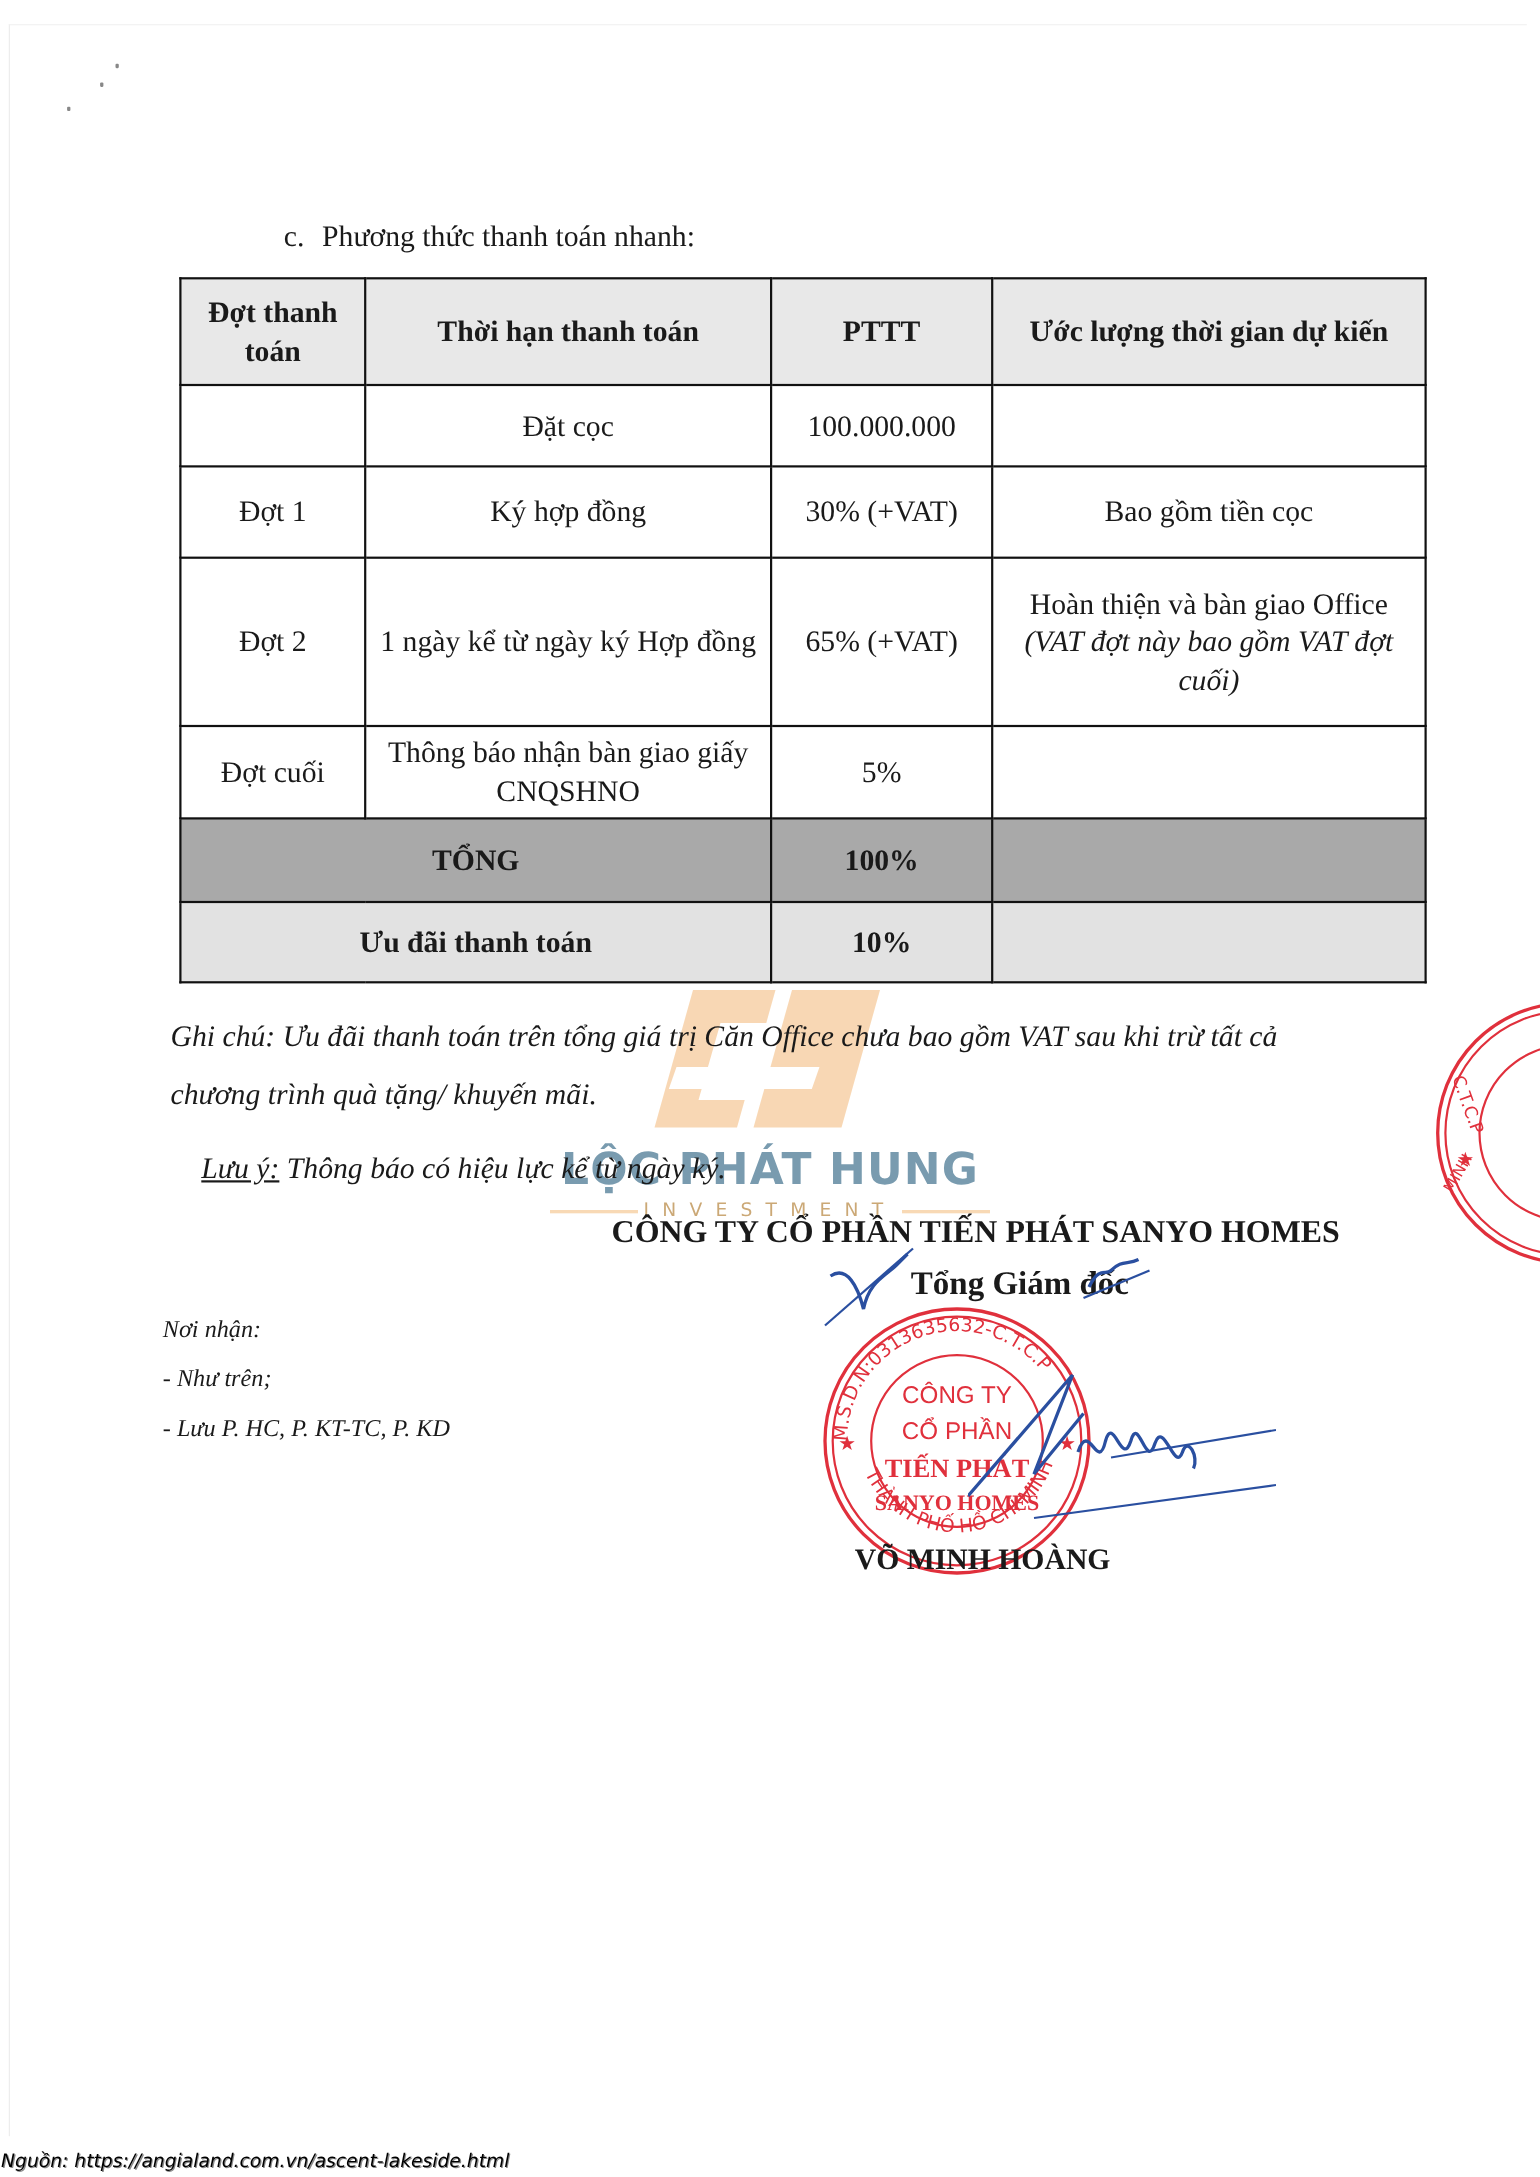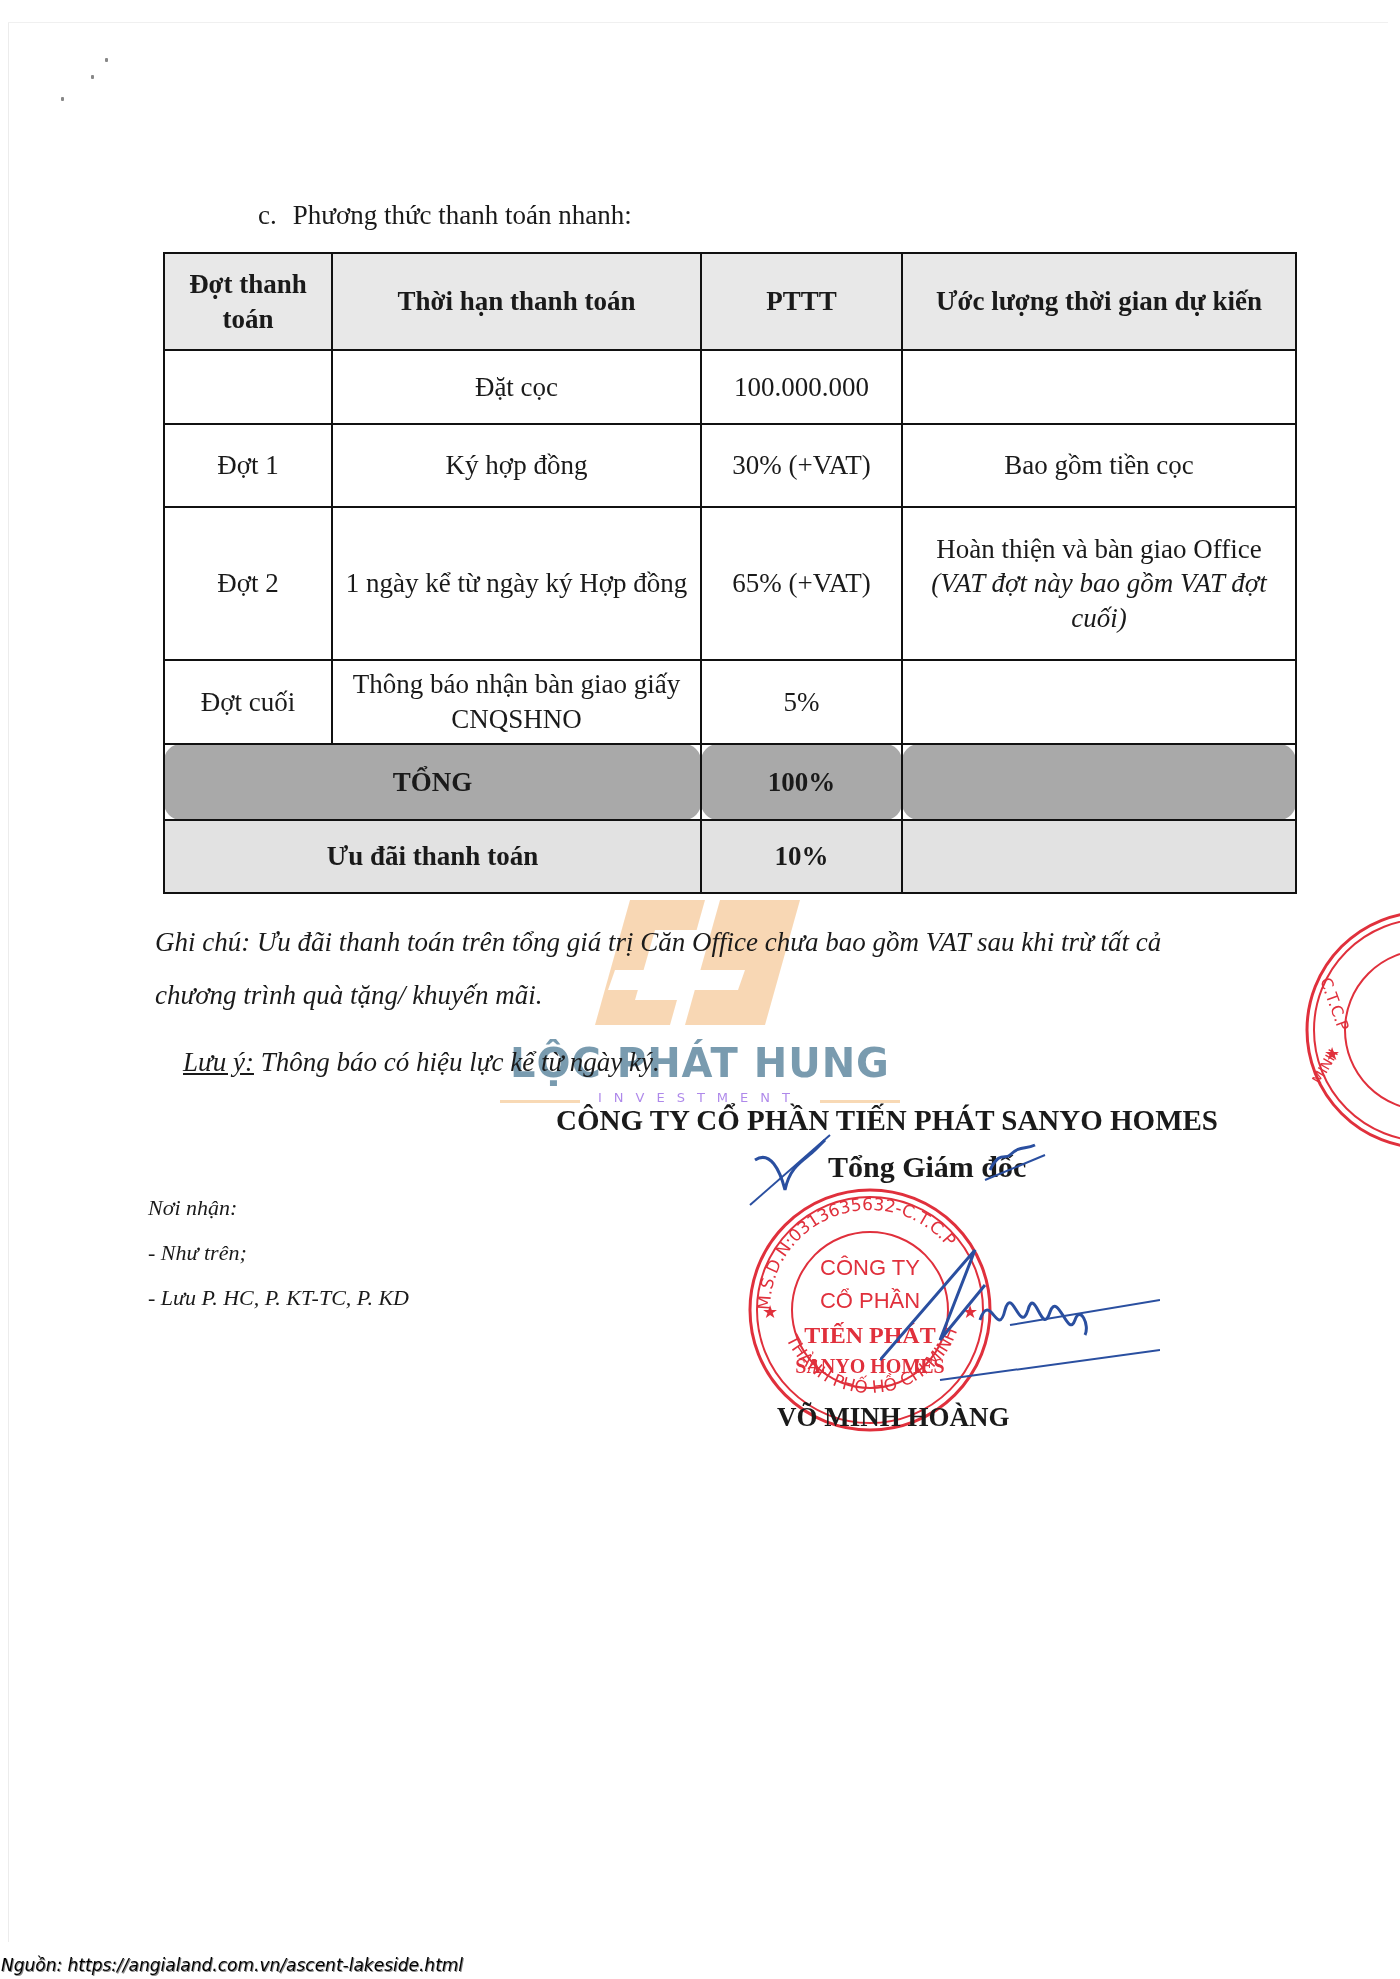--- a/index.html
+++ b/index.html
@@ -16,41 +16,41 @@
 
   table.pay {
     position: absolute; left: 163px; top: 252px; width: 1132px;
     border-collapse: collapse; table-layout: fixed; font-size: 27px;
   }
   table.pay td, table.pay th {
     border: 2px solid #111; text-align: center; vertical-align: middle;
     padding: 4px 10px; line-height: 1.28; font-weight: normal;
   }
   table.pay th { background: #e8e8e8; font-weight: bold; }
-  tr.total td { background: #a9a9a9; font-weight: bold; border-radius: 17px; }
+  tr.total td { background: #a9a9a9; font-weight: bold; }
   tr.promo td { background: #e2e2e2; font-weight: bold; }
   .ital { font-style: italic; }
 
   .note { position: absolute; left: 155px; font-size: 27px; font-style: italic; white-space: nowrap; }
   .note .u { text-decoration: underline; margin-left: 28px; }
 
   .company { position: absolute; left: 556px; top: 1104px; font-size: 29px; font-weight: bold; white-space: nowrap; }
   .title-role { position: absolute; left: 828px; top: 1150px; font-size: 30px; font-weight: bold; white-space: nowrap; text-align: center; }
   .signer { position: absolute; left: 777px; top: 1402px; font-size: 27px; font-weight: bold; white-space: nowrap; }
 
   .recip { position: absolute; left: 148px; font-size: 22px; font-style: italic; white-space: nowrap; }
 
   .source { position: absolute; left: 1px; top: 1955px; font-family: "DejaVu Sans", sans-serif; font-size: 17px;
             font-style: italic; color: #000000; text-shadow: 1px 1px 0 #8a8a8a; white-space: nowrap; }
 
   .watermark { position: absolute; left: 490px; top: 890px; width: 420px; height: 230px; pointer-events: none; opacity: 0.45; }
   .wm-text { position: absolute; left: 500px; top: 1040px; width: 400px; text-align: center; font-family: "DejaVu Sans", sans-serif;
              font-weight: bold; font-size: 40px; color: #0c4a6e; opacity: 0.55; letter-spacing: 1px; white-space: nowrap; }
   .wm-sub { position: absolute; left: 500px; top: 1090px; width: 400px; text-align: center; font-family: "DejaVu Sans", sans-serif;
-            font-size: 13px; color: #6d28d9; opacity: 0.55; letter-spacing: 12px; white-space: nowrap; }
+            font-size: 17px; color: #a16207; opacity: 0.55; letter-spacing: 12px; white-space: nowrap; }
   .wm-line { position: absolute; top: 1100px; height: 3px; background: #f2b36b; opacity: 0.5; }
 
   .stamp { position: absolute; pointer-events: none; }
   .sig { position: absolute; pointer-events: none; }
 </style>
 </head>
 <body>
 
 <div class="page-edge"></div>
 <div class="page-top"></div>

